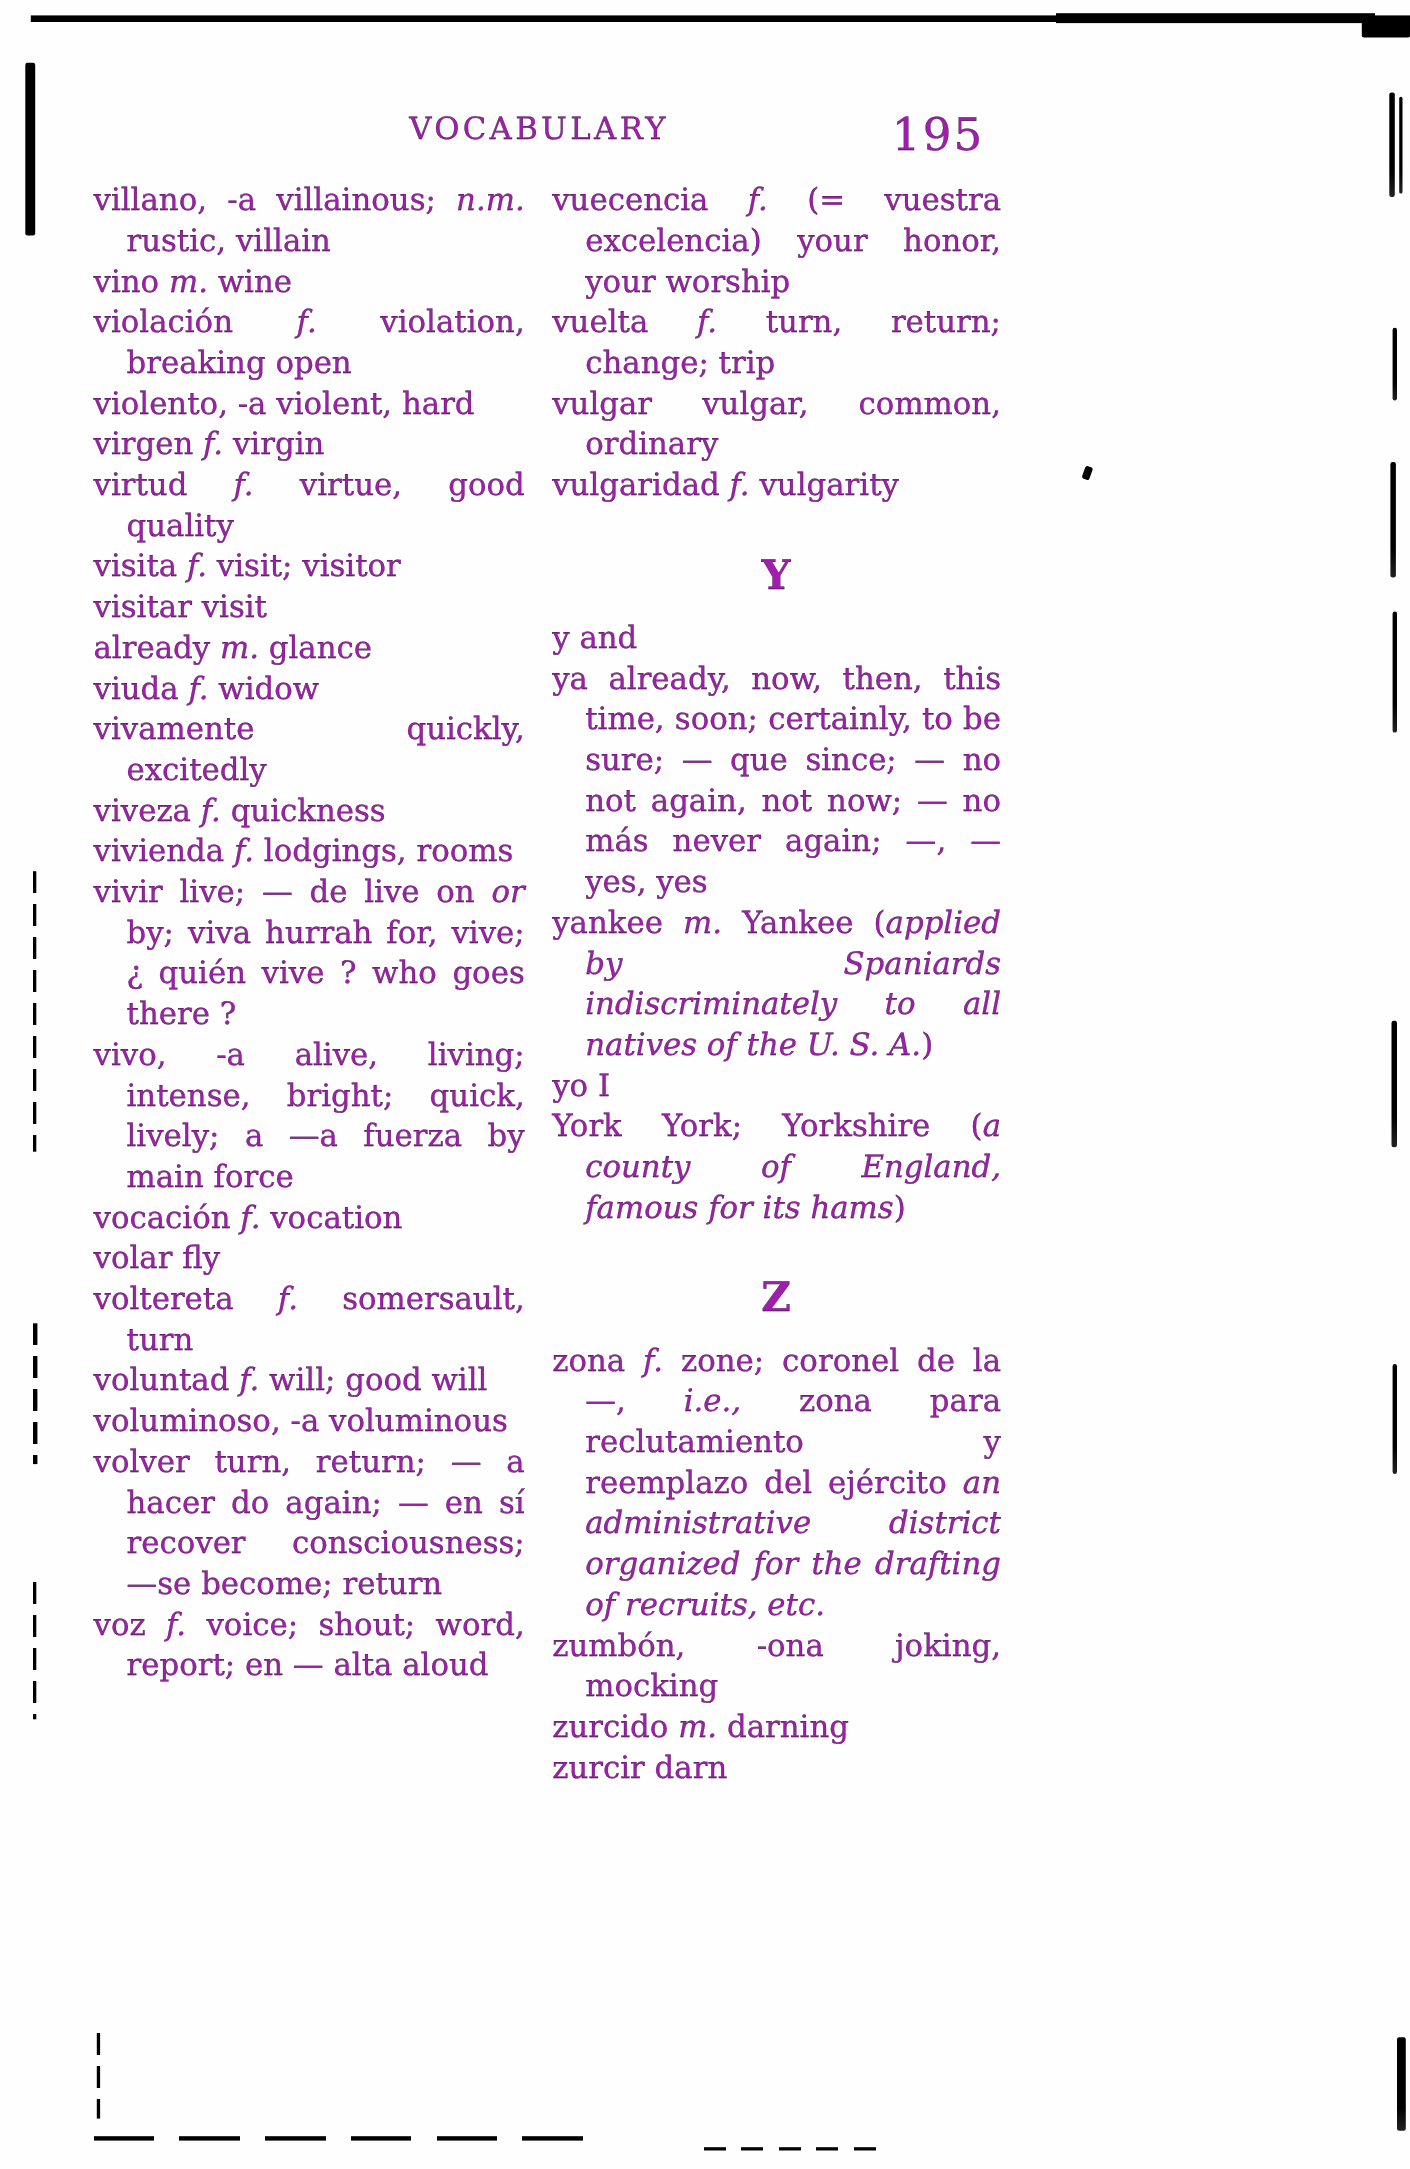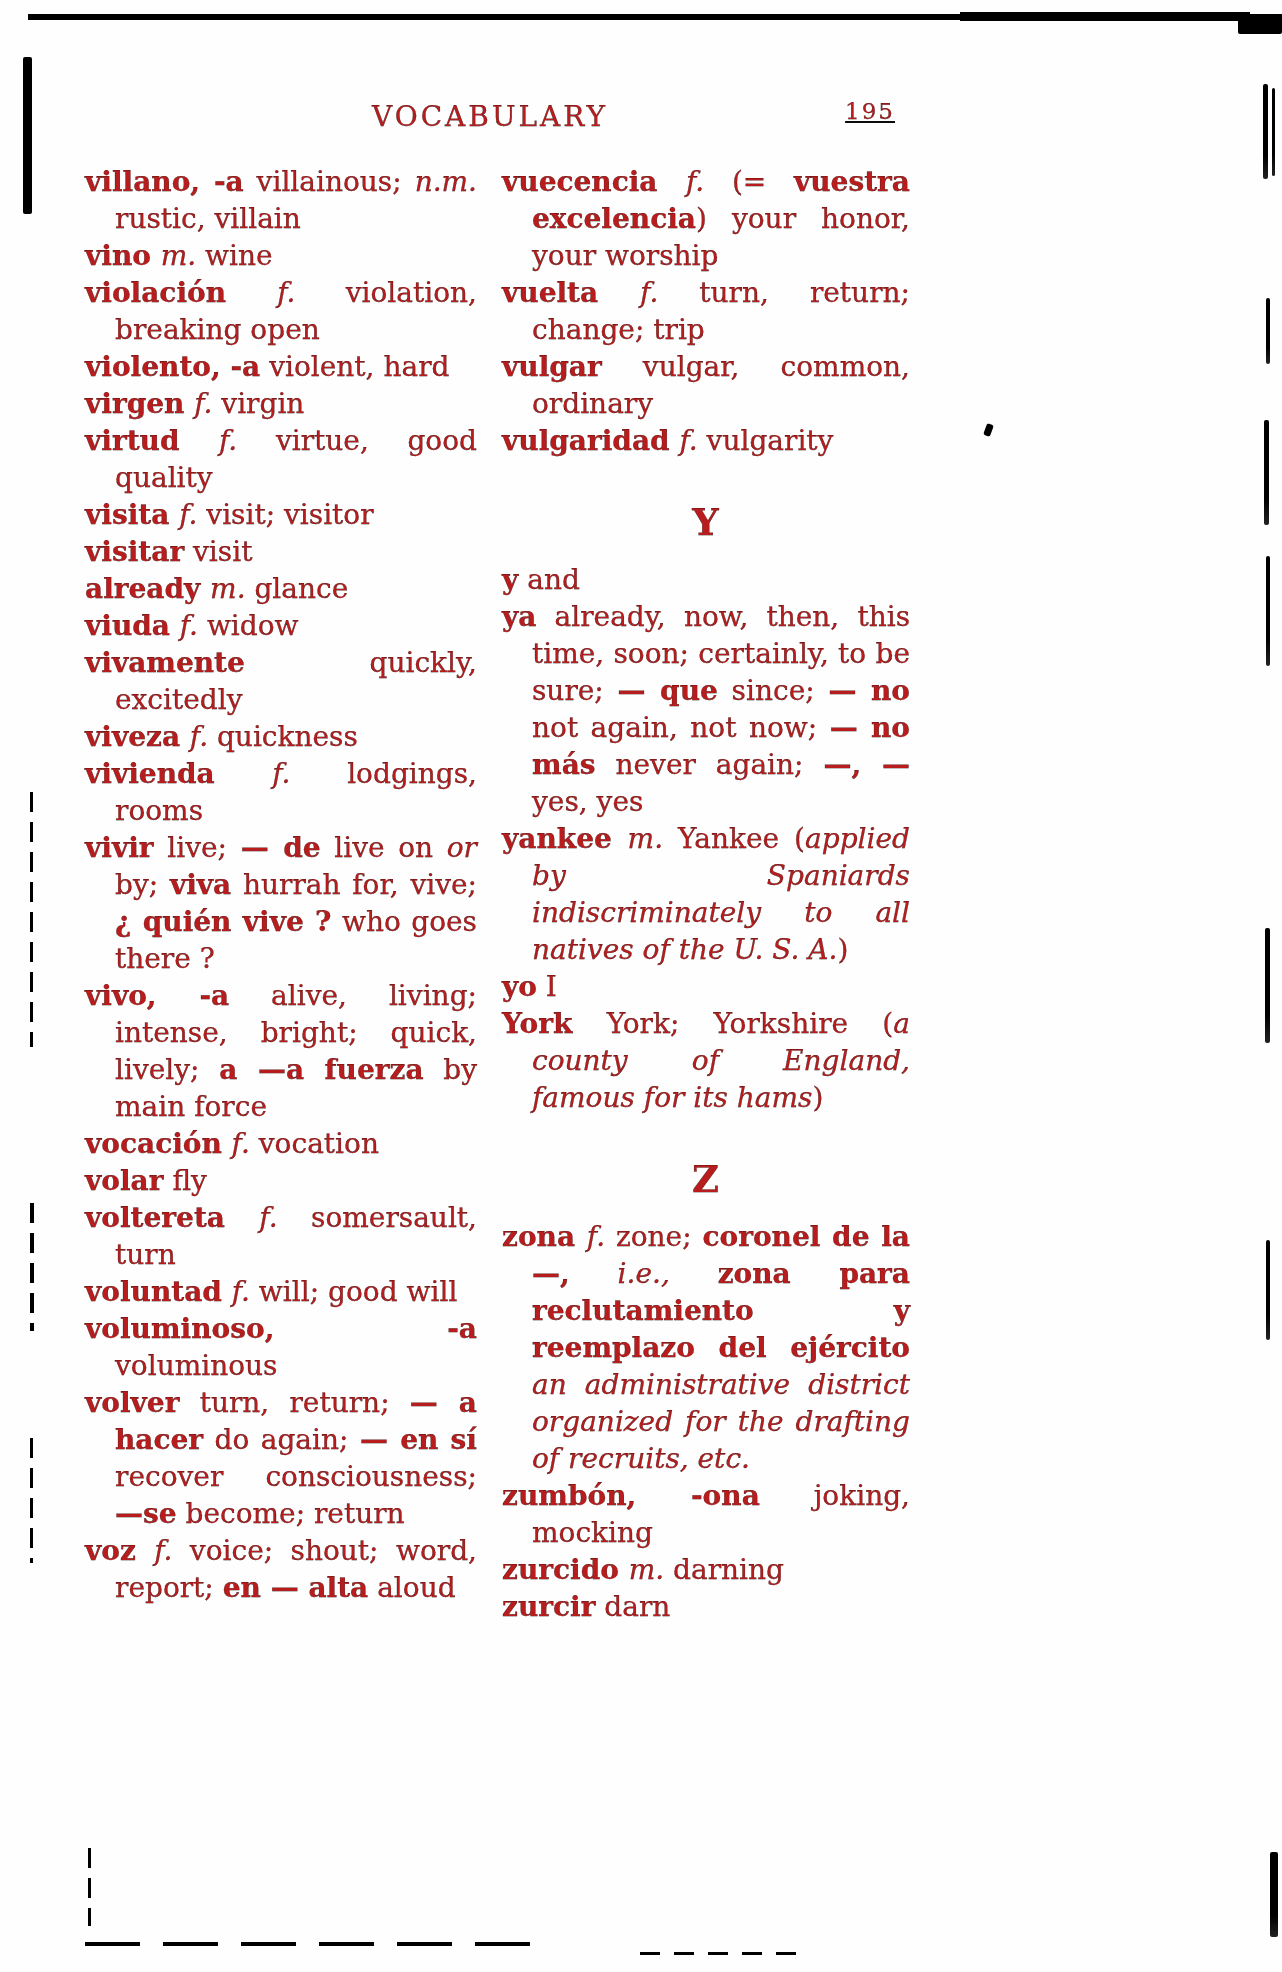--- a/index.html
+++ b/index.html
@@ -2,42 +2,42 @@
 <html lang="en"><head>
 <meta charset="utf-8">
 <style>
   html,body{margin:0;padding:0;background:#ffffff;}
   .page{
     position:relative;
     width:1282px;height:1972px;
     background:#fefefe;
     overflow:hidden;
     font-family:"DejaVu Serif","Liberation Serif",serif;
-    color:#b91c1c;
+    color:#a21caf;
     -webkit-text-stroke:0.25px #0b0b0b;
   }
   .header-row{position:absolute;left:85px;top:100px;width:810px;height:40px;}
   .header-title{
     position:absolute;left:0;right:0;text-align:center;
     font-size:28px;letter-spacing:3px;font-weight:400;
   }
   .page-number{
     position:absolute;right:0;top:-2px;
-    font-size:23px;letter-spacing:2px;font-weight:400;text-decoration:underline;
+    font-size:41px;letter-spacing:2px;font-weight:400;
   }
   .col{
     position:absolute;top:163px;
     font-size:28px;line-height:37px;
     text-align:justify;
     hyphens:auto;-webkit-hyphens:auto;
   }
   .col-left{left:85px;width:392px;}
   .col-right{left:502px;width:408px;}
   .entry{padding-left:30px;text-indent:-30px;}
-  .r-b{font-weight:700;}
+  .r-b{font-weight:400;}
   .r-i{font-style:italic;}
   .section-header{
     margin:45px 0 20px 0;
     font-size:37px;font-weight:700;
     text-align:center;text-indent:0;padding-left:0;
     letter-spacing:1px;
   }
   
   .art{position:absolute;background:#000;}
   .art-topline{left:28px;top:14px;width:1254px;height:6px;}

